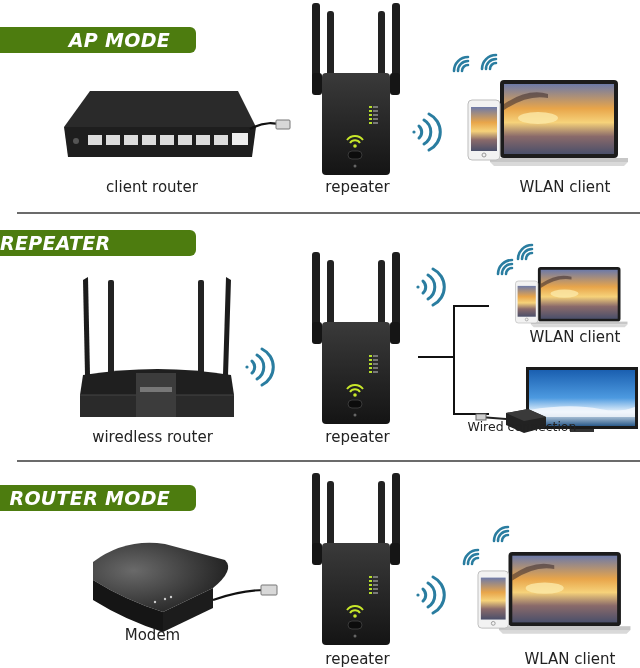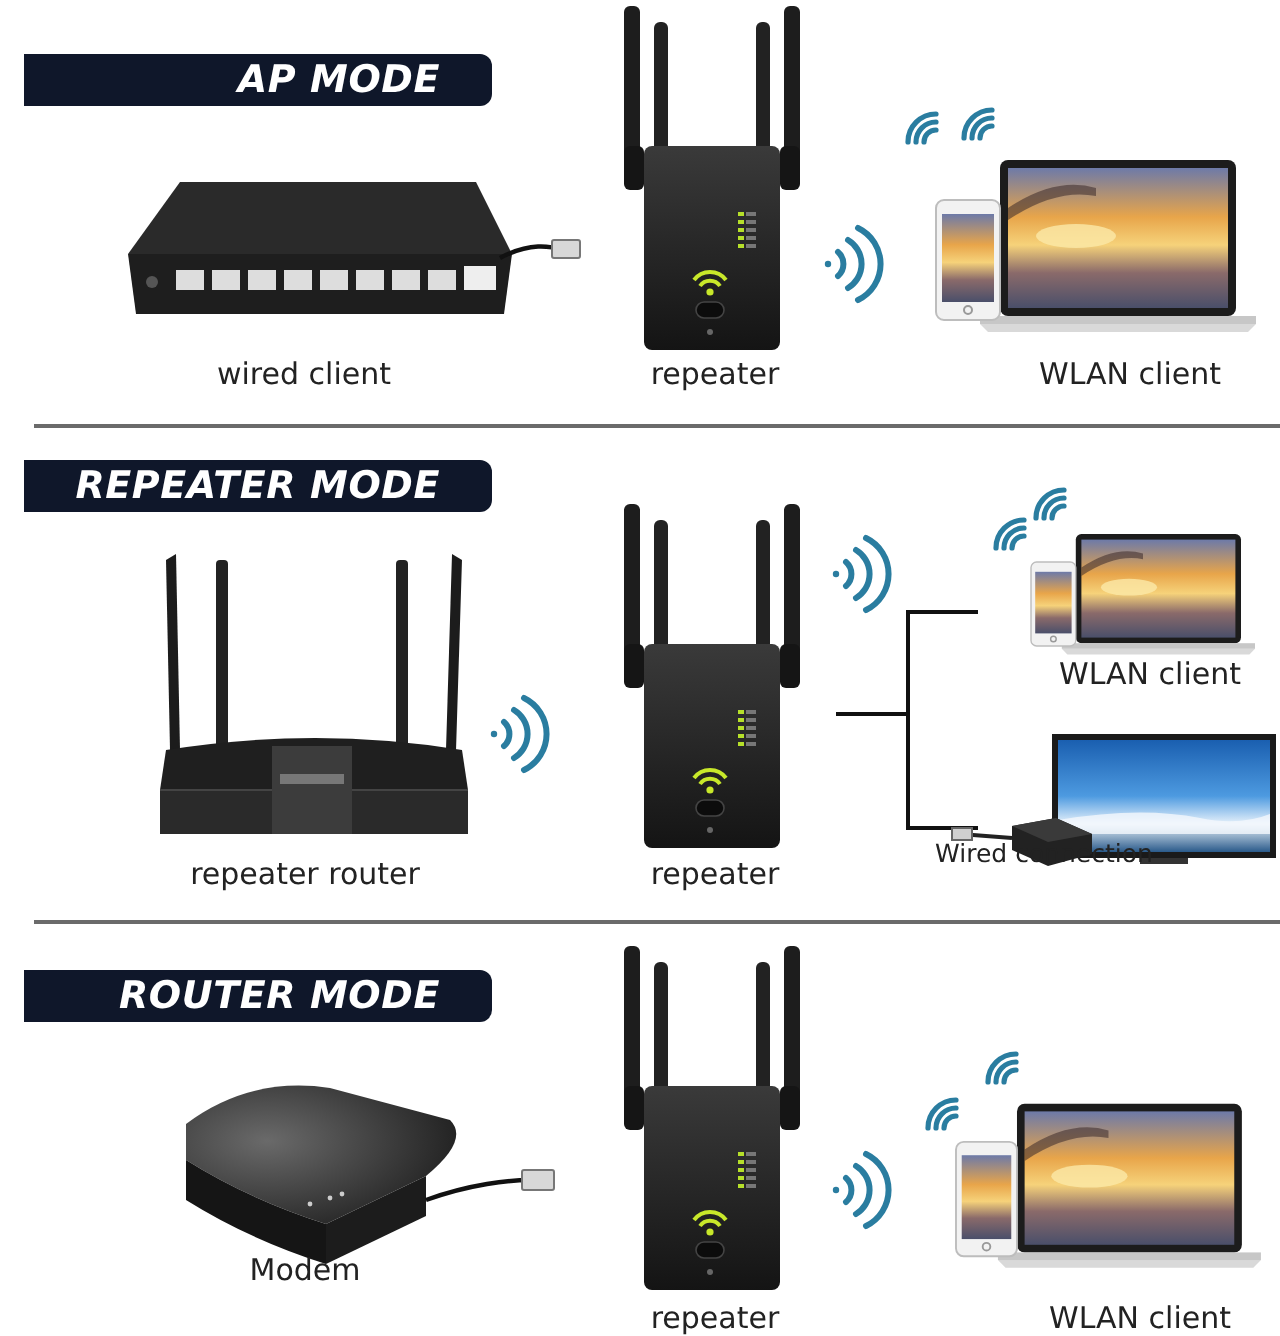--- a/index.html
+++ b/index.html
@@ -1,18 +1,18 @@
 <!DOCTYPE html>
 <html><head>
 <meta charset="utf-8">
 <style>
   html, body { margin:0; padding:0; }
   body { width:640px; height:668px; background:#ffffff; position:relative; overflow:hidden;
          font-family:"Liberation Sans", "DejaVu Sans", sans-serif; color:#222; }
-  .banner { position:absolute; left:12px; height:26px; width:234px; background:#0f172a;
+  .banner { position:absolute; left:0; height:26px; width:196px; background:#4d7c0f;
             border-radius:0 6px 6px 0; }
   .banner span { position:absolute; right:26px; top:2px; color:#fff; font-weight:bold; font-style:italic;
                  font-size:19px; letter-spacing:0.3px; font-family:"DejaVu Sans", sans-serif; }
   .divider { position:absolute; left:17px; right:0; height:2px; background:#6b6b6b; }
   .label { position:absolute; font-size:15px; color:#222; text-align:center; white-space:nowrap;
            font-family:"DejaVu Sans", sans-serif; }
   .label.small { font-size:12.5px; }
   .conn { position:absolute; background:#111; }
   svg { position:absolute; overflow:visible; }
 </style>
@@ -116,21 +116,21 @@
     <rect x="100" y="50" width="14" height="10"></rect>
       <rect x="118" y="50" width="14" height="10"></rect>
     <rect x="136" y="50" width="14" height="10"></rect>
       <rect x="154" y="50" width="14" height="10"></rect>
     <rect x="172" y="48" width="16" height="12" fill="#eee"></rect>
   </g>
   <circle cx="16" cy="56" r="3" fill="#555"></circle>
   <path d="M190 44 C205 36, 215 38, 222 40" stroke="#111" stroke-width="2.2" fill="none"></path>
   <rect x="216" y="35" width="14" height="9" rx="1" fill="#d8d8d8" stroke="#777"></rect>
 </svg>
-<div class="label" style="left:92px;top:178px;width:120px">wired client</div>
+<div class="label" style="left:92px;top:178px;width:120px">client router</div>
 
 <svg style="left:312px;top:3px" width="90" height="175">
     <use href="#repeater"></use>
   </svg>
 <div class="label" style="left:310px;top:178px;width:95px">repeater</div>
 
 <svg style="left:412px;top:112px" width="30" height="42">
     <use href="#waves"></use>
   </svg>
 
@@ -155,21 +155,21 @@
   <path d="M5 5 L10 2 L12 100 L7 100 Z" fill="#1c1c1c"></path>
   <rect x="30" y="5" width="6" height="95" rx="2" fill="#222"></rect>
   <rect x="120" y="5" width="6" height="95" rx="2" fill="#222"></rect>
   <path d="M148 2 L153 5 L150 100 L145 100 Z" fill="#1c1c1c"></path>
   <path d="M5 100 Q80 88 153 100 L156 120 L2 120 Z" fill="#1f1f1f"></path>
   <rect x="2" y="120" width="154" height="22" fill="#2a2a2a"></rect>
   <path d="M2 120 L156 120" stroke="#444"></path>
   <rect x="58" y="98" width="40" height="44" fill="#3c3c3c"></rect>
   <rect x="62" y="112" width="32" height="5" fill="#777"></rect>
 </svg>
-<div class="label" style="left:90px;top:428px;width:125px">repeater router</div>
+<div class="label" style="left:90px;top:428px;width:125px">wiredless router</div>
 
 <svg style="left:245px;top:347px" width="30" height="42">
     <use href="#waves"></use>
   </svg>
 
 <svg style="left:312px;top:252px" width="90" height="175">
     <use href="#repeater"></use>
   </svg>
 <div class="label" style="left:310px;top:428px;width:95px">repeater</div>
 

